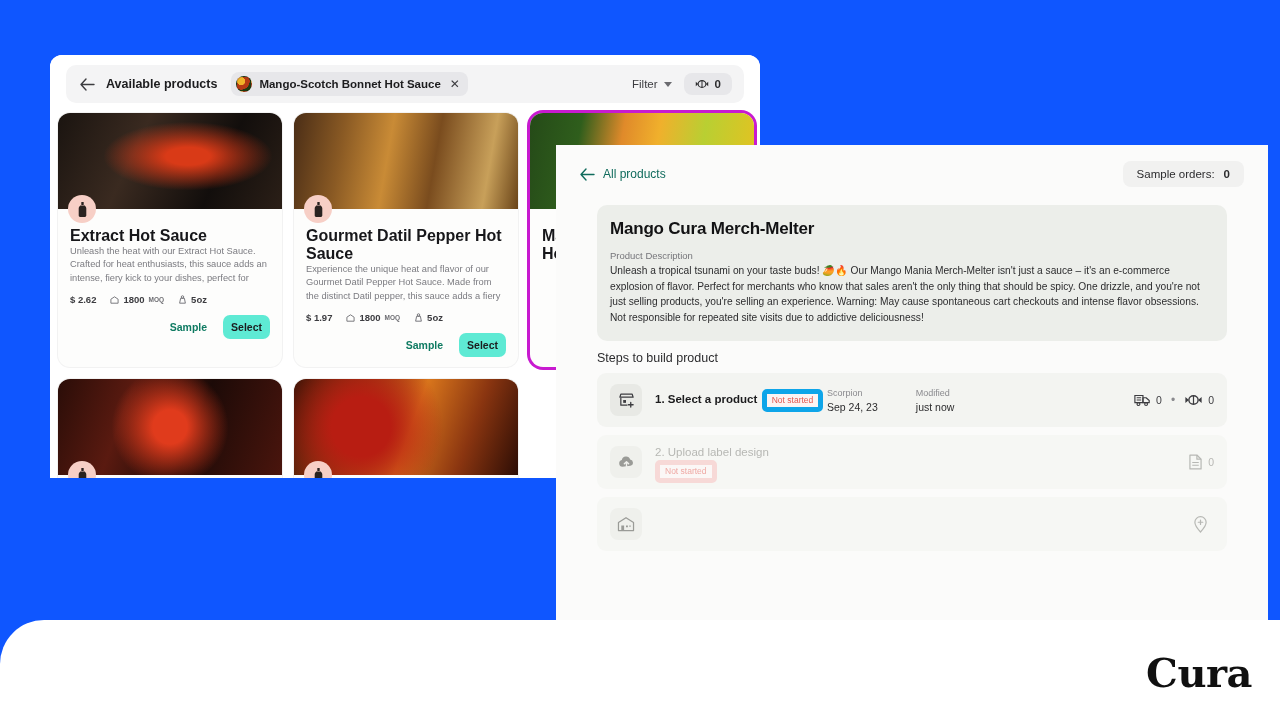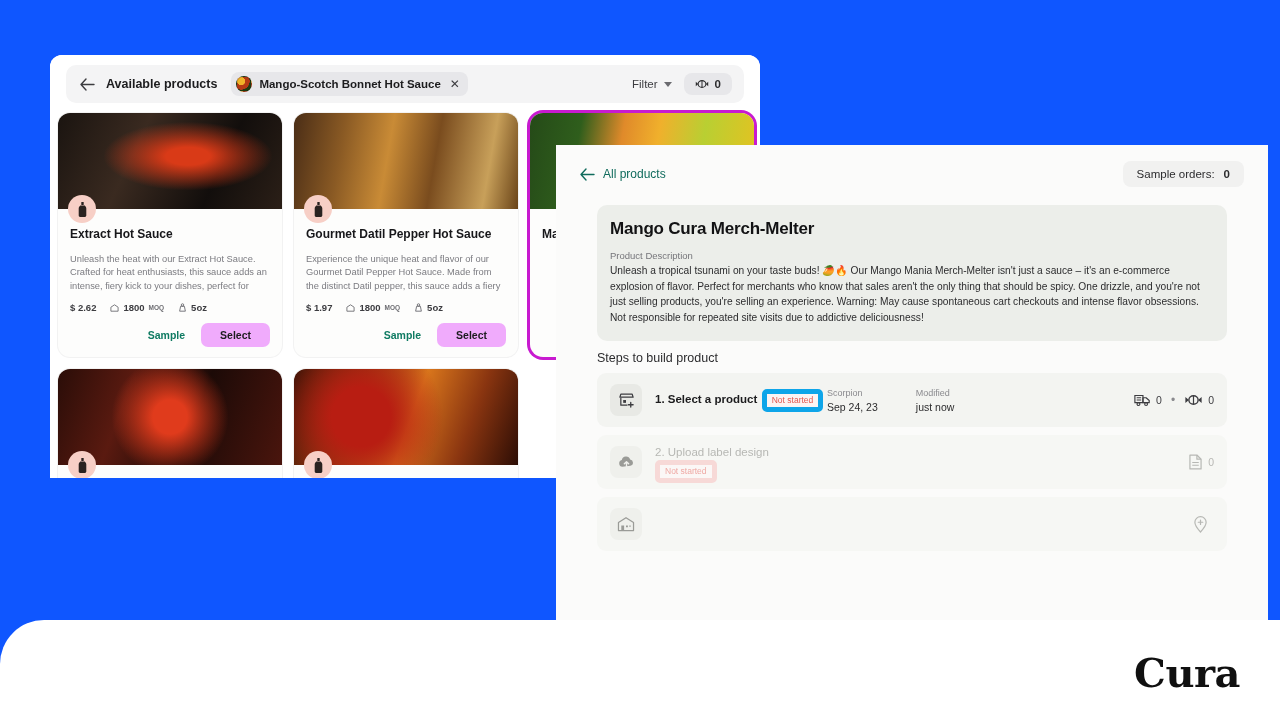--- a/index.html
+++ b/index.html
@@ -14,21 +14,21 @@
   
   .bottom-sheet {
     position: absolute;
     left: 0; bottom: 0;
     width: 1280px; height: 100px;
     background: #ffffff;
     border-top-left-radius: 44px;
   }
   .brand-logo {
     position: absolute;
-    right: 40px; bottom: 24px;
+    right: 28px; bottom: 24px;
     font-family: "DejaVu Serif", "Liberation Serif", serif;
     font-weight: 700;
     font-size: 40px;
     letter-spacing: -0.5px;
     color: #101010;
   }
 
   
   .catalog-window {
     position: absolute;
@@ -151,22 +151,22 @@
     position: absolute;
     left: 10px; bottom: -14px;
     width: 28px; height: 28px;
     border-radius: 50%;
     background: #f7cfc6;
     display: flex; align-items: center; justify-content: center;
     z-index: 3;
   }
   .card-body { padding: 18px 12px 10px; }
   .card-title {
-    font-size: 12px; font-weight: 700; color: #17171a;
-    margin-bottom: 12px;
+    font-size: 16px; font-weight: 700; color: #17171a;
+    margin-bottom: 0;
   }
   .card-desc {
     font-size: 9.3px; line-height: 1.45; color: #7b7b80;
     height: 40px; overflow: hidden;
   }
   .card-meta {
     display: flex; align-items: center; gap: 14px;
     margin-top: 9px;
     font-size: 9.5px; color: #3c3c40; font-weight: 700;
   }
@@ -176,22 +176,22 @@
     display: flex; align-items: center; justify-content: flex-end;
     gap: 8px; margin-top: 10px;
   }
   .btn-sample {
     font-size: 10.5px; font-weight: 700; color: #0f7b62;
     background: none; border: none; cursor: pointer; padding: 5px 8px;
     font-family: inherit;
   }
   .btn-select {
     font-size: 10.5px; font-weight: 700; color: #1c1c1e;
-    background: #f0abfc; border: none; border-radius: 7px;
-    padding: 6px 19px; cursor: pointer; font-family: inherit;
+    background: #5eead4; border: none; border-radius: 7px;
+    padding: 6px 8px; cursor: pointer; font-family: inherit;
   }
   .card-title-only { padding: 18px 12px 14px; }
 
   
   .detail-window {
     position: absolute;
     left: 556px; top: 145px;
     width: 712px; height: 487px;
     background: #fbfbfa;
     overflow: hidden;

